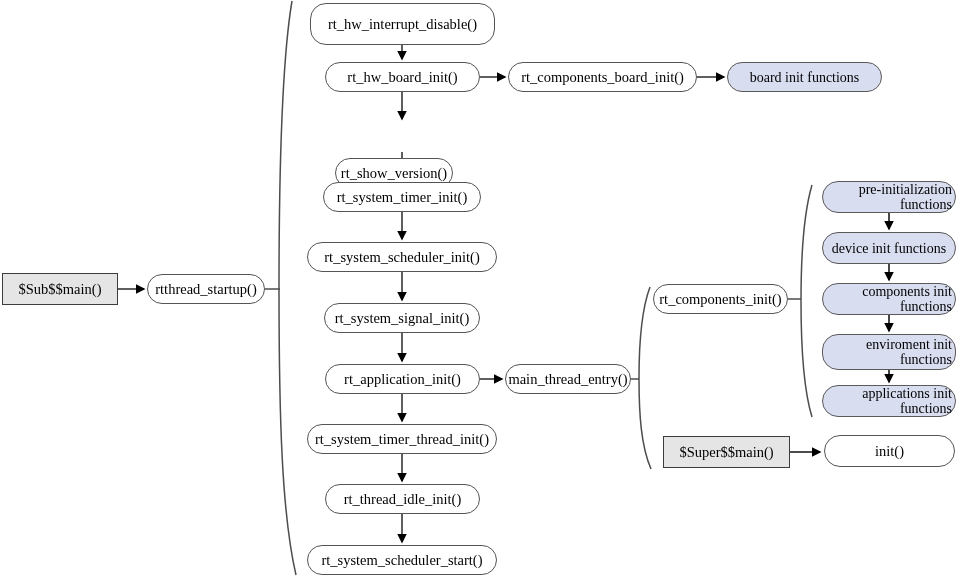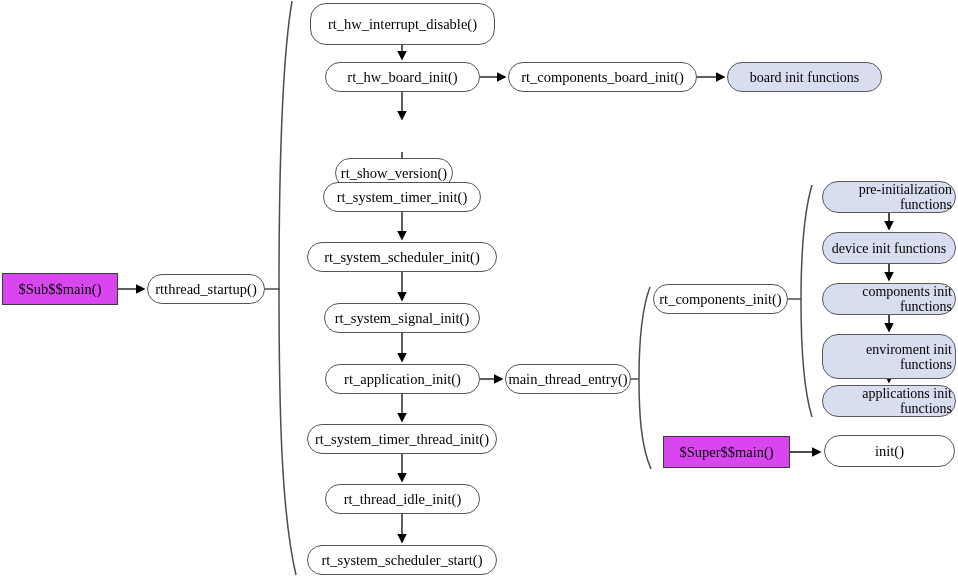--- a/index.html
+++ b/index.html
@@ -18,21 +18,21 @@
     text-align:center;
     background:#ffffff;
     border:1.6px solid #545454;
     color:#000000;
     font-size:14.5px;
     line-height:15px;
     white-space:nowrap;
   }
   .pill{border-radius:16px;}
   .blue{background:#d9ddf0;border-color:#5a5a5a;white-space:normal;font-size:14px;padding:0 3px;text-align:right;}
-  .tan{background:#d946ef;border:1.5px solid #3c3c3c;border-radius:0;}
+  .tan{background:#e5e5e5;border:1.5px solid #3c3c3c;border-radius:0;}
 </style>
 </head>
 <body>
 
 <div class="stage">
 
   <svg class="wires" viewBox="0 0 958 576">
     <defs>
       <marker id="ah" markerWidth="11" markerHeight="11" refX="8.5" refY="5" orient="auto" markerUnits="userSpaceOnUse">
         <path d="M0,0 L10,5 L0,10 z" fill="#000000"></path>
@@ -89,16 +89,16 @@
   <div class="node pill blue" style="left:727px;top:62px;width:155px;height:30px;">board init functions</div>
 
   <div class="node pill" style="left:505px;top:364px;width:126px;height:30px;">main_thread_entry()</div>
   <div class="node pill" style="left:653px;top:284px;width:135px;height:30px;">rt_components_init()</div>
   <div class="node tan" style="left:663px;top:436px;width:127px;height:32px;text-align:center;">$Super$$main()</div>
   <div class="node pill" style="left:824px;top:435px;width:131px;height:32px;">init()</div>
 
   <div class="node pill blue" style="left:822px;top:181px;width:134px;height:32px;">pre-initialization functions</div>
   <div class="node pill blue" style="left:822px;top:232px;width:134px;height:32px;">device init functions</div>
   <div class="node pill blue" style="left:822px;top:283px;width:134px;height:32px;">components init functions</div>
-  <div class="node pill blue" style="left:822px;top:334px;width:134px;height:45px;">enviroment init functions</div>
+  <div class="node pill blue" style="left:822px;top:334px;width:134px;height:36px;">enviroment init functions</div>
   <div class="node pill blue" style="left:822px;top:385px;width:134px;height:32px;">applications init functions</div>
 
 </div>
 
 </body></html>

